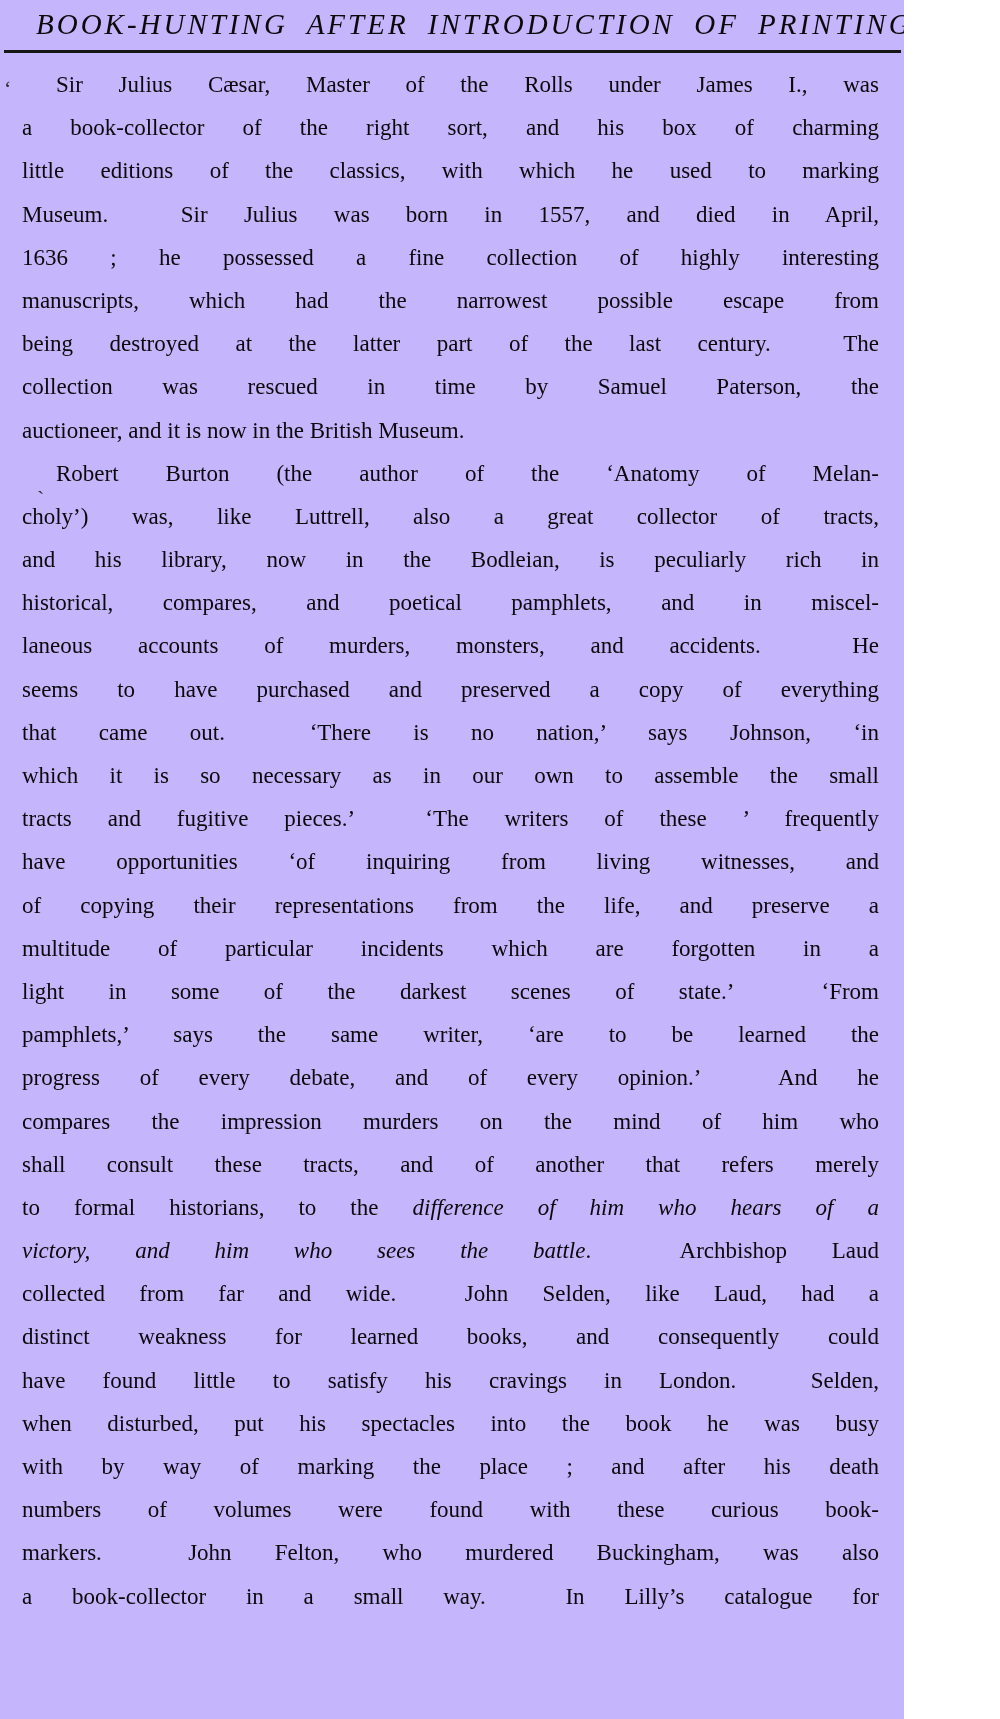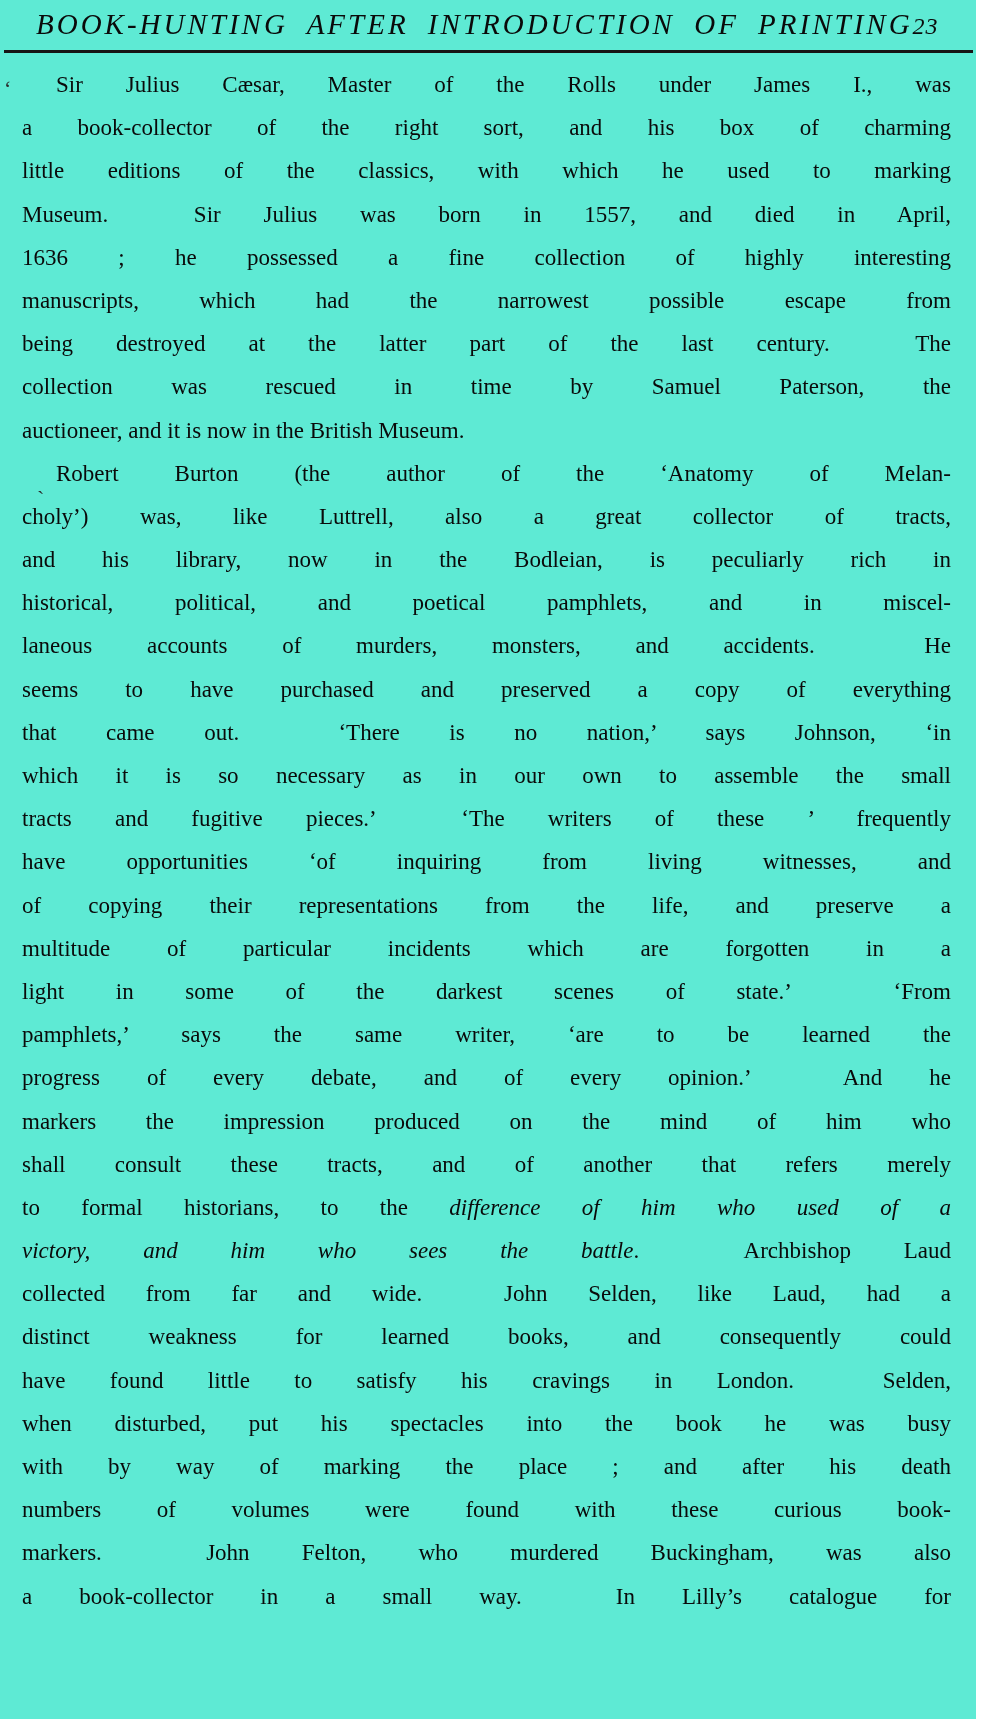--- a/index.html
+++ b/index.html
@@ -2,23 +2,23 @@
 <html><head>
 <meta charset="utf-8">
 <style>
   html, body {
     margin: 0;
     padding: 0;
     background: #ffffff;
   }
   .page {
     position: relative;
-    width: 976px;
+    width: 904px;
     height: 1719px;
-    background: #5eead4;
+    background: #c4b5fd;
     color: #0a0a0a;
     font-family: "Liberation Serif", "DejaVu Serif", serif;
     overflow: hidden;
     box-sizing: border-box;
   }
   
   .running-head {
     display: flex;
     align-items: baseline;
     justify-content: space-between;
@@ -95,35 +95,35 @@
         <div class="line"><span>1636 ; he possessed a fine collection of highly interesting</span></div>
         <div class="line"><span>manuscripts, which had the narrowest possible escape from</span></div>
         <div class="line"><span>being destroyed at the latter part of the last century.  The</span></div>
         <div class="line"><span>collection was rescued in time by Samuel Paterson, the</span></div>
         <div class="line no-justify"><span>auctioneer, and it is now in the British Museum.</span></div>
       </div>
       <div>
         <div class="line indent"><span>Robert Burton (the author of the ‘Anatomy of Melan-</span></div>
         <div class="line"><span>choly’) was, like Luttrell, also a great collector of tracts,</span></div>
         <div class="line"><span>and his library, now in the Bodleian, is peculiarly rich in</span></div>
-        <div class="line"><span>historical, political, and poetical pamphlets, and in miscel-</span></div>
+        <div class="line"><span>historical, compares, and poetical pamphlets, and in miscel-</span></div>
         <div class="line"><span>laneous accounts of murders, monsters, and accidents.  He</span></div>
         <div class="line"><span>seems to have purchased and preserved a copy of everything</span></div>
         <div class="line"><span>that came out.  ‘There is no nation,’ says Johnson, ‘in</span></div>
         <div class="line"><span>which it is so necessary as in our own to assemble the small</span></div>
         <div class="line"><span>tracts and fugitive pieces.’  ‘The writers of these ’ frequently</span></div>
         <div class="line"><span>have opportunities ‘of inquiring from living witnesses, and</span></div>
         <div class="line"><span>of copying their representations from the life, and preserve a</span></div>
         <div class="line"><span>multitude of particular incidents which are forgotten in a</span></div>
         <div class="line"><span>light in some of the darkest scenes of state.’  ‘From</span></div>
         <div class="line"><span>pamphlets,’ says the same writer, ‘are to be learned the</span></div>
         <div class="line"><span>progress of every debate, and of every opinion.’  And he</span></div>
-        <div class="line"><span>markers the impression produced on the mind of him who</span></div>
+        <div class="line"><span>compares the impression murders on the mind of him who</span></div>
         <div class="line"><span>shall consult these tracts, and of another that refers merely</span></div>
-        <div class="line"><span>to formal historians, to the </span><span class="italic">difference of him who used of a</span></div>
+        <div class="line"><span>to formal historians, to the </span><span class="italic">difference of him who hears of a</span></div>
         <div class="line"><span class="italic">victory, and him who sees the battle</span><span>.  Archbishop Laud</span></div>
         <div class="line"><span>collected from far and wide.  John Selden, like Laud, had a</span></div>
         <div class="line"><span>distinct weakness for learned books, and consequently could</span></div>
         <div class="line"><span>have found little to satisfy his cravings in London.  Selden,</span></div>
         <div class="line"><span>when disturbed, put his spectacles into the book he was busy</span></div>
         <div class="line"><span>with by way of marking the place ; and after his death</span></div>
         <div class="line"><span>numbers of volumes were found with these curious book-</span></div>
         <div class="line"><span>markers.  John Felton, who murdered Buckingham, was also</span></div>
         <div class="line"><span>a book-collector in a small way.  In Lilly’s catalogue for</span></div>
       </div>

